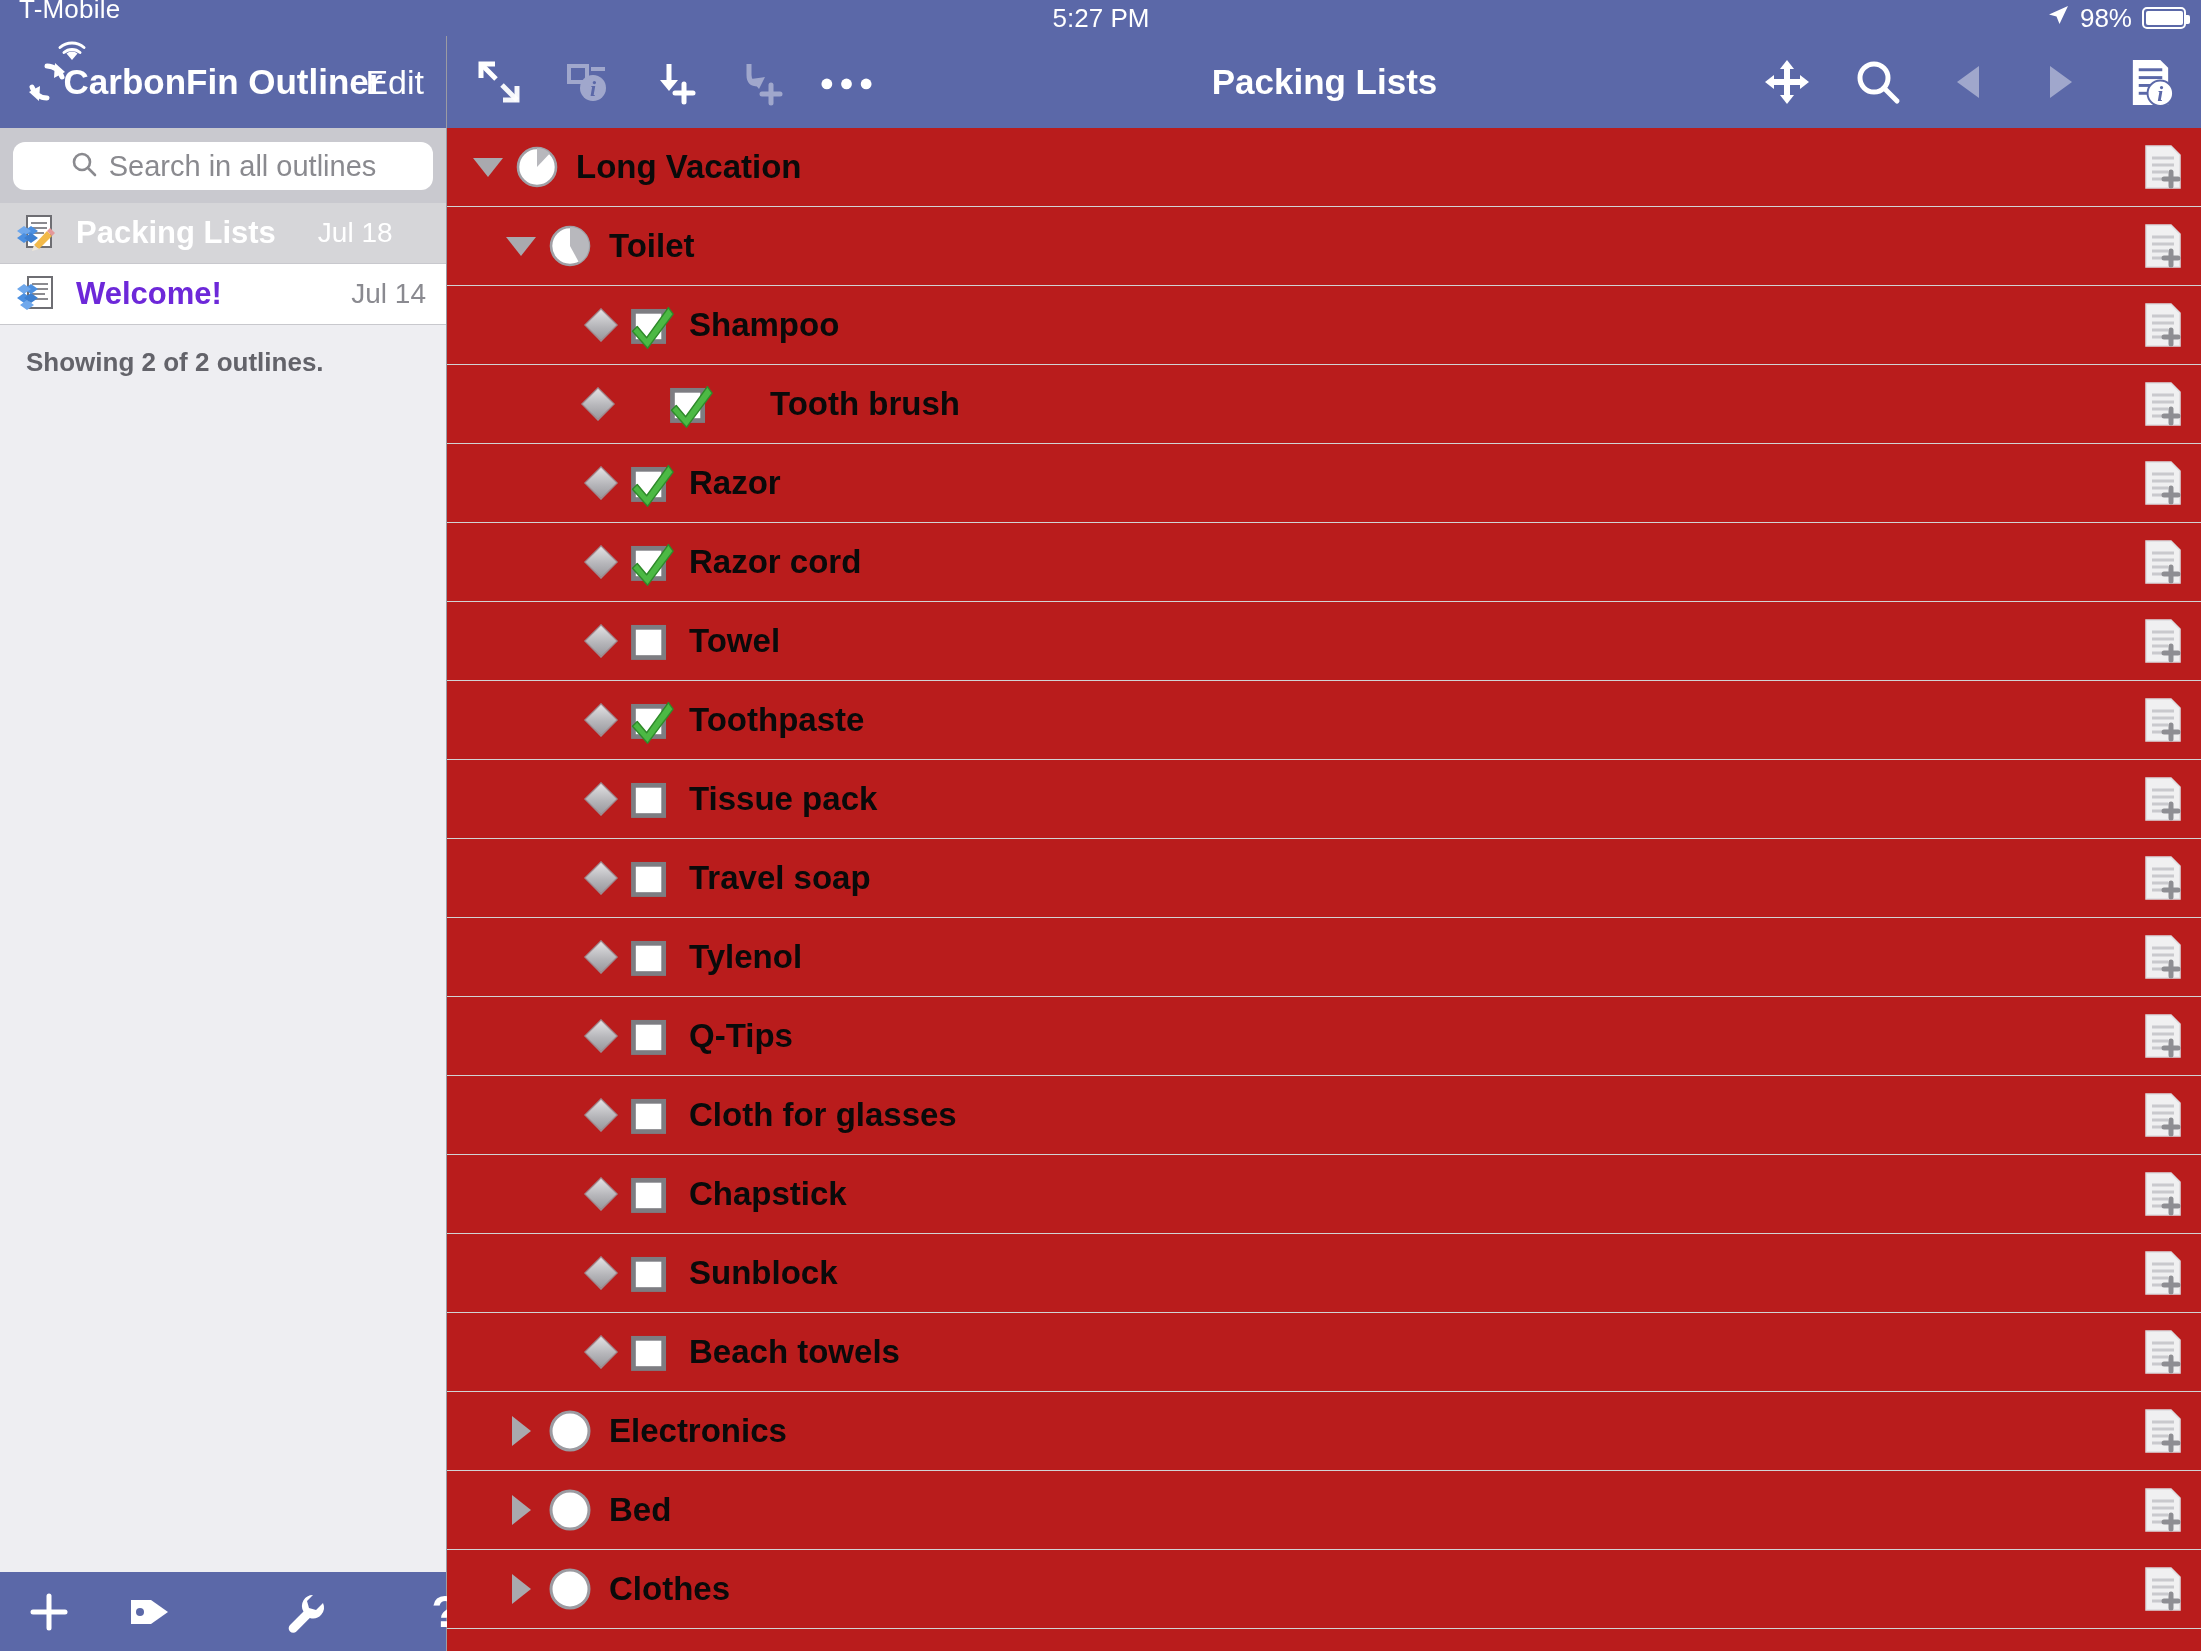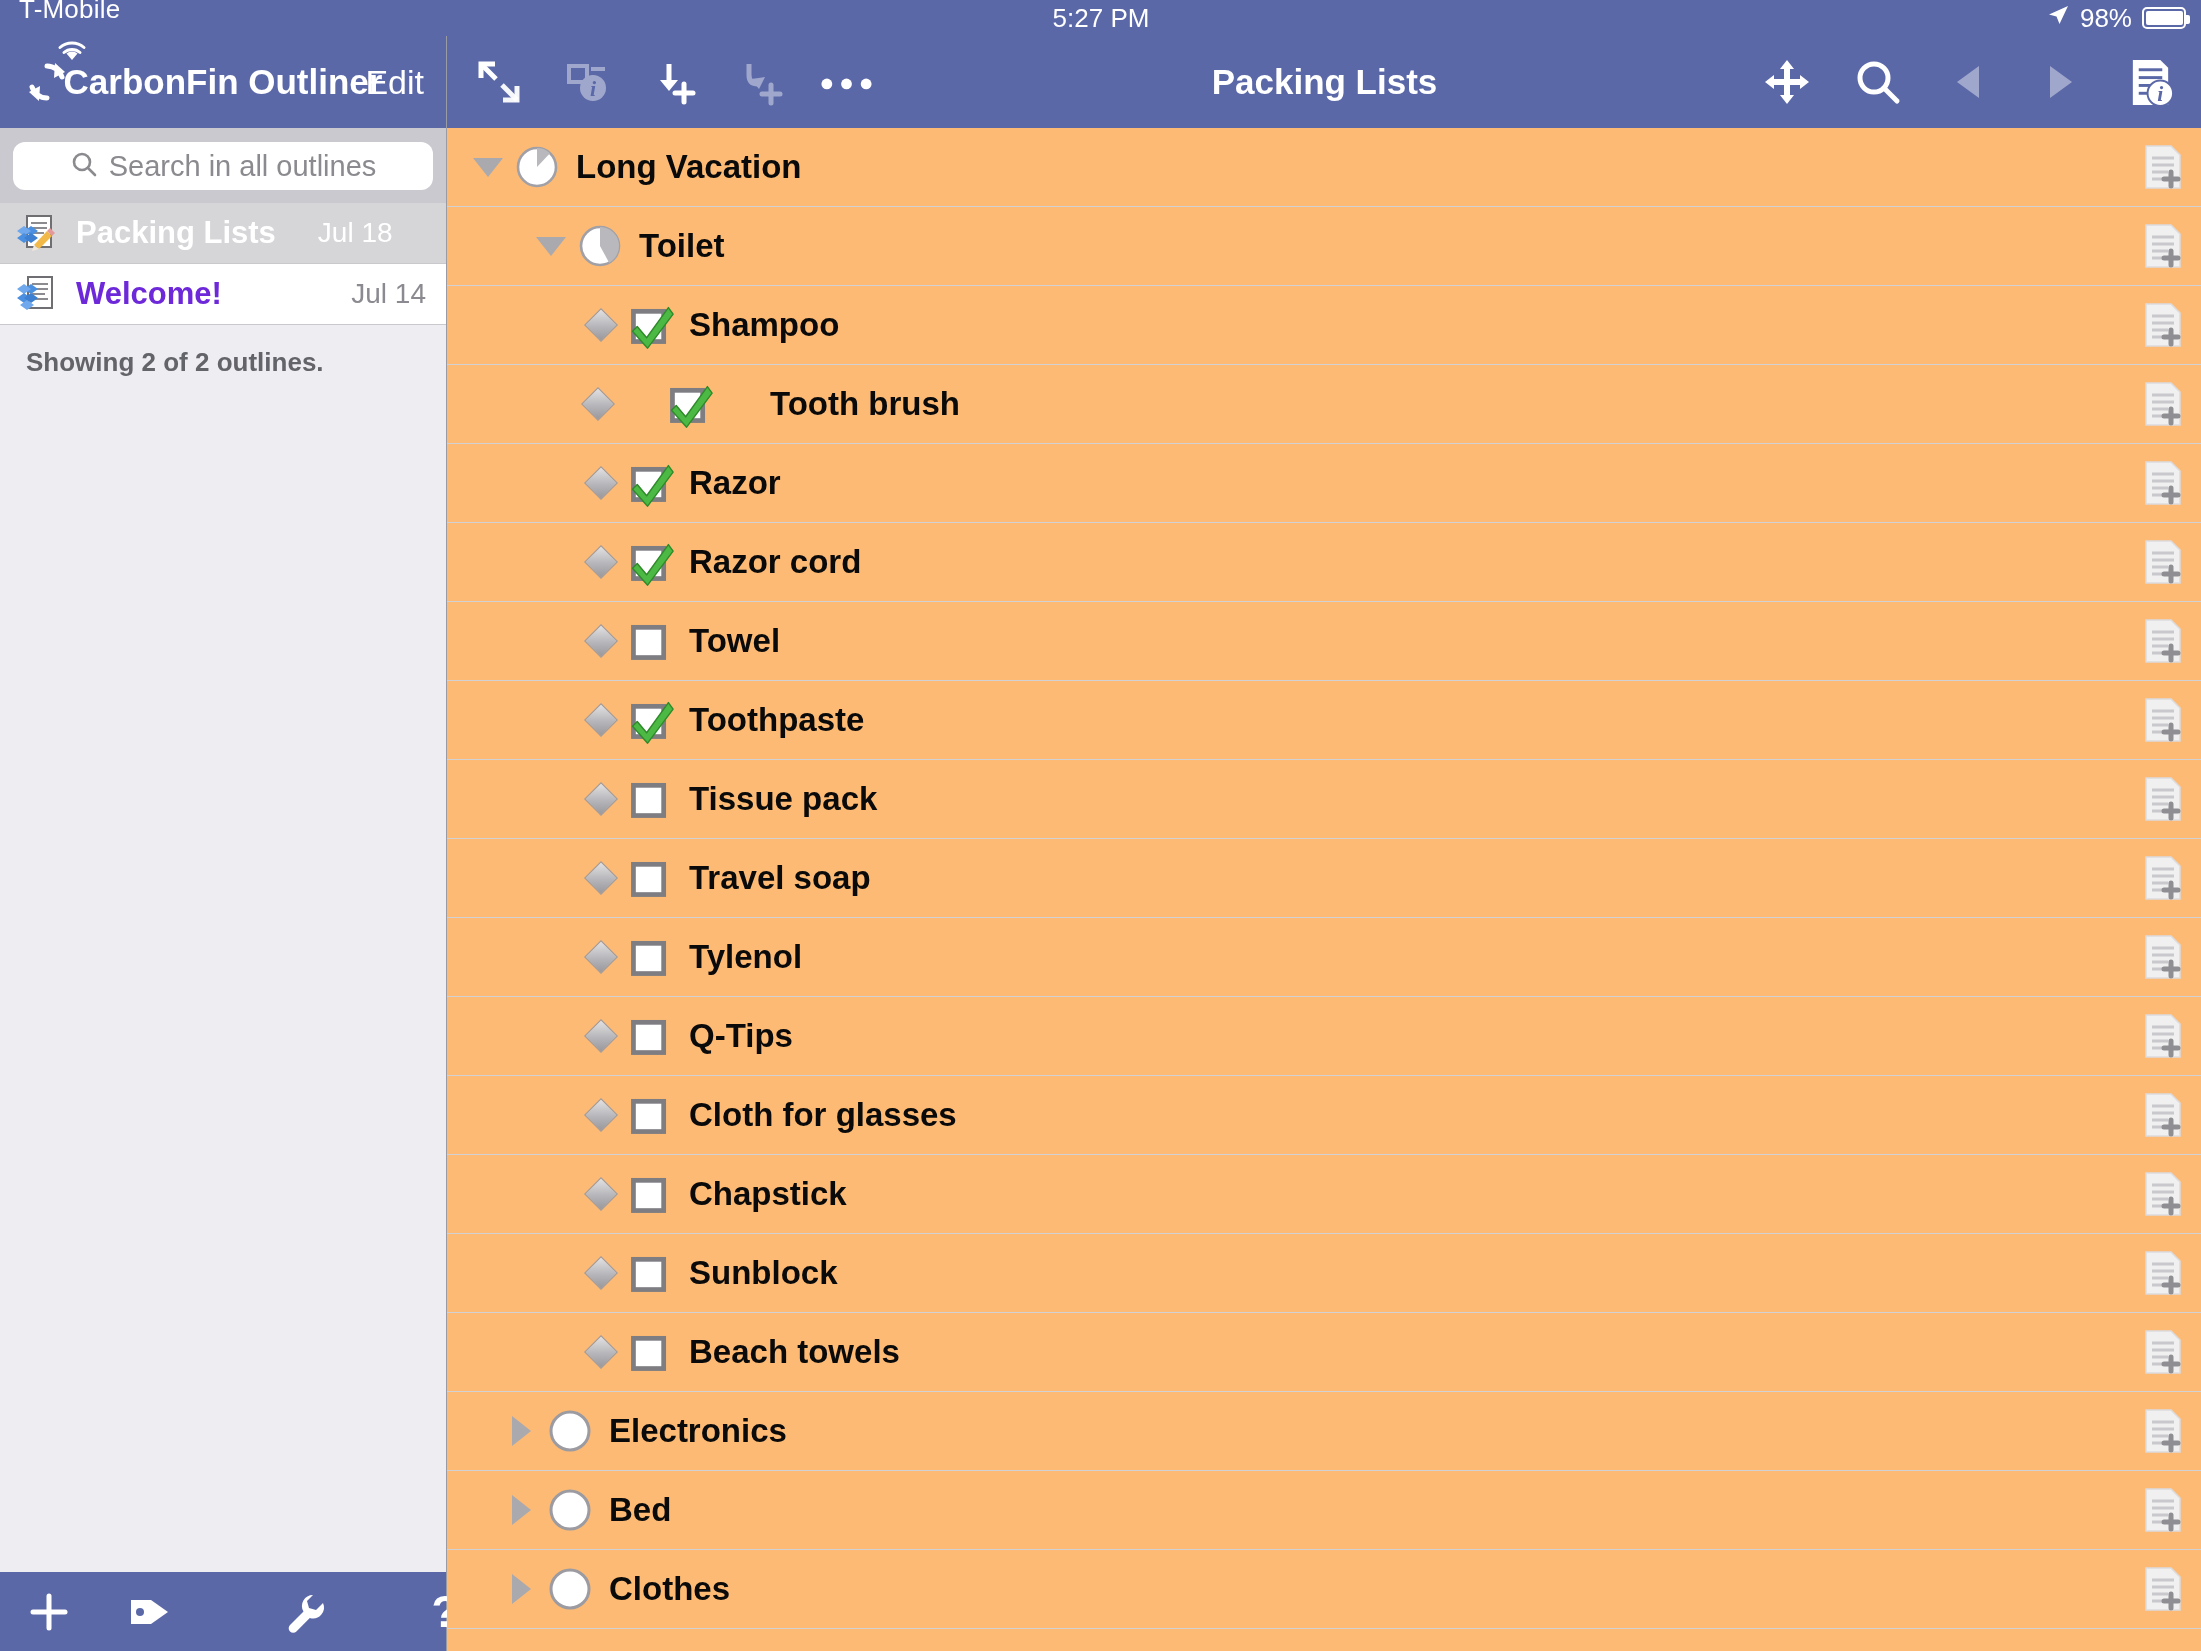--- a/index.html
+++ b/index.html
@@ -92,21 +92,21 @@
   }
   .tb-group { display:flex; align-items:center; gap:32px; }
   .tb-btn { display:flex; align-items:center; justify-content:center; width:55px; height:55px; }
   .tb-btn.dim { opacity:.42; }
   .main-title {
     position:absolute; left:0; right:0; text-align:center;
     font-size:35px; font-weight:700; pointer-events:none;
   }
   .tb-right { margin-left:auto; display:flex; align-items:center; gap:36px; z-index:2; }
 
-  .outline-list { flex:1; background:#fdba74; overflow:hidden; }
+  .outline-list { flex:1; background:#b91c1c; overflow:hidden; }
   .node {
     height:79px; display:flex; align-items:center;
     border-bottom:1px solid #d2d2d4; padding-right:18px; position:relative;
   }
   .node-disclosure { width:46px; flex:0 0 46px; display:flex; align-items:center; justify-content:center; }
   .node-bullet { width:46px; flex:0 0 46px; display:flex; align-items:center; justify-content:center; }
   .node-marker { width:51px; flex:0 0 51px; display:flex; align-items:center; justify-content:center; }
   .node-label { font-size:33px; font-weight:700; color:#0a0a0a; margin-left:14px; white-space:nowrap; }
   .node-note { margin-left:auto; width:42px; height:46px; display:flex; align-items:center; justify-content:center; }
 
@@ -364,21 +364,21 @@
               <path d="M3 2 L28 2 L37 11 L37 44 L3 44 Z" fill="#f0f0f1" stroke="#dcdcdf" stroke-width="1.5"></path>
               <line x1="9" y1="14" x2="31" y2="14" stroke="#c9c9cd" stroke-width="3"></line>
               <line x1="9" y1="21" x2="31" y2="21" stroke="#c9c9cd" stroke-width="3"></line>
               <line x1="9" y1="28" x2="25" y2="28" stroke="#c9c9cd" stroke-width="3"></line>
               <line x1="9" y1="35" x2="22" y2="35" stroke="#c9c9cd" stroke-width="3"></line>
               <line x1="28" y1="28" x2="28" y2="42" stroke="#8e8e93" stroke-width="5" stroke-linecap="round"></line>
               <line x1="21" y1="35" x2="35" y2="35" stroke="#8e8e93" stroke-width="5" stroke-linecap="round"></line>
             </svg>
           </span>
         </div>
-        <div class="node" style="padding-left: 81px;">
+        <div class="node" style="padding-left: 51px;">
           <span class="node-disclosure">
             <span class="tri tri-down"></span>
           </span>
           <span class="node-marker">
             <svg class="pie" viewBox="0 0 44 44">
               <circle cx="22" cy="22" r="19" fill="#fff" stroke="#a0a0a6" stroke-width="2.6"></circle>
               <path d="M22 22 L22 3 A19 19 0 0 1 31.15 38.65 Z" fill="#b8b8bd"></path>
             </svg>
           </span>
           <span class="node-label">Toilet</span>

